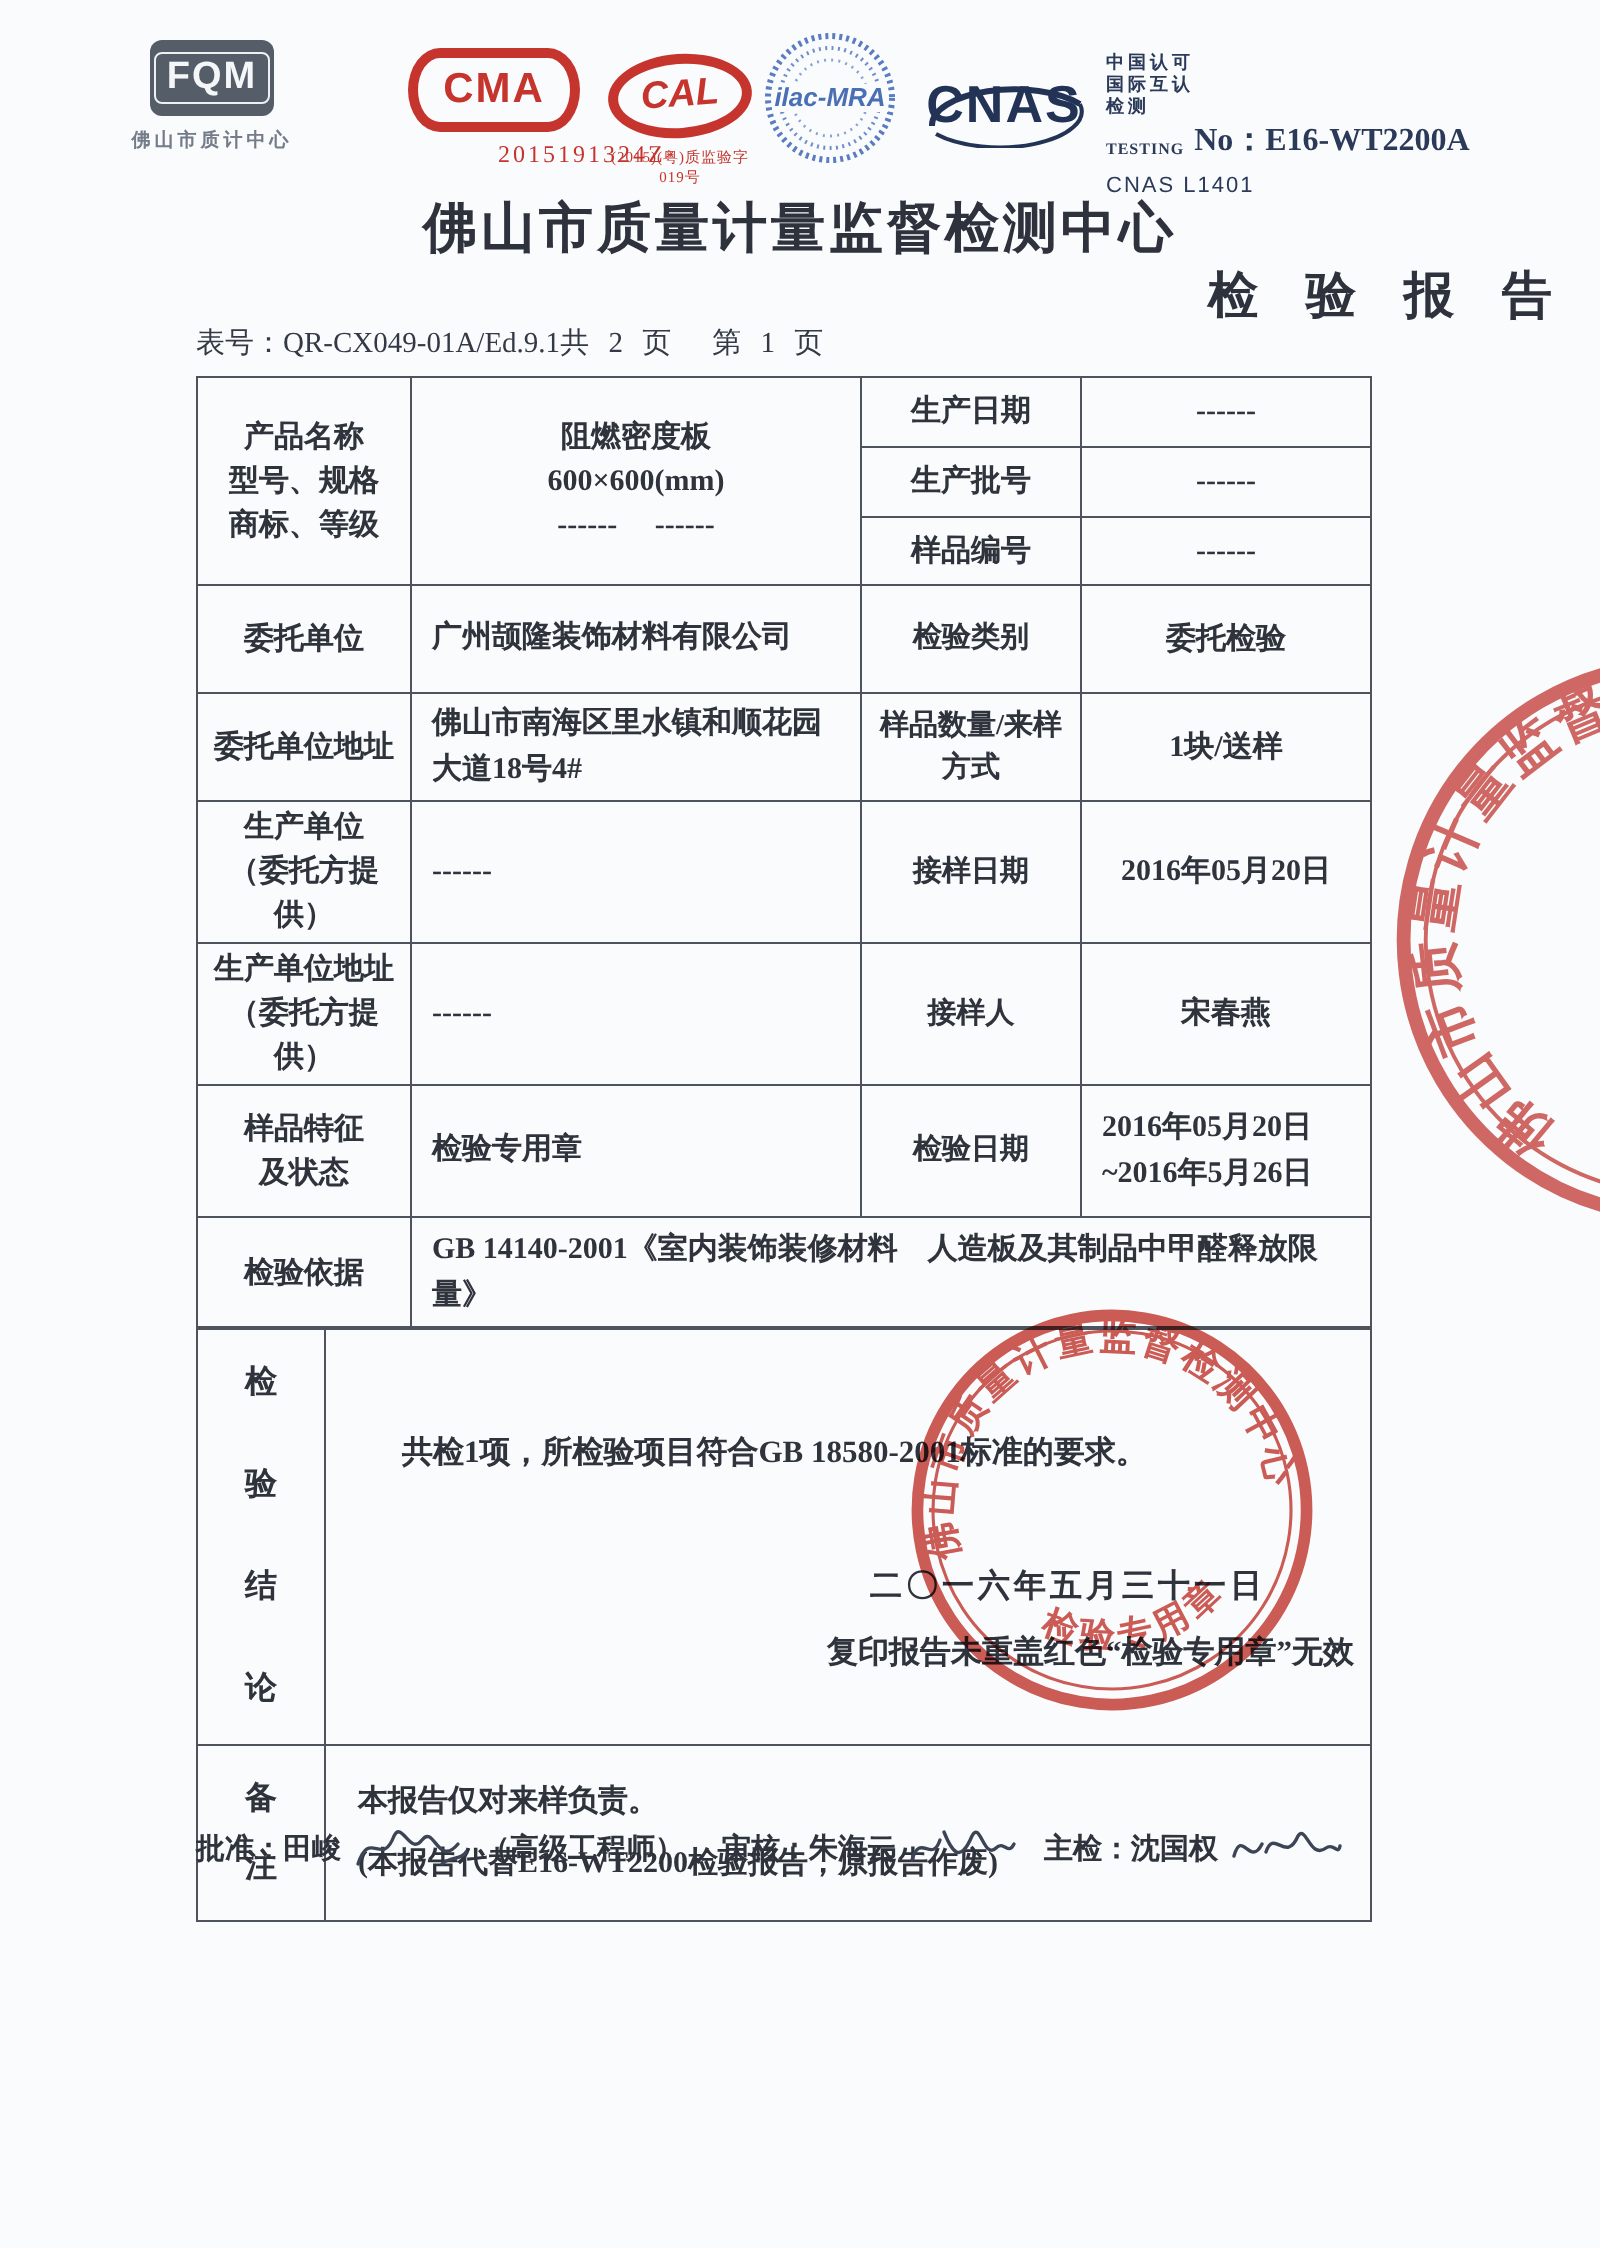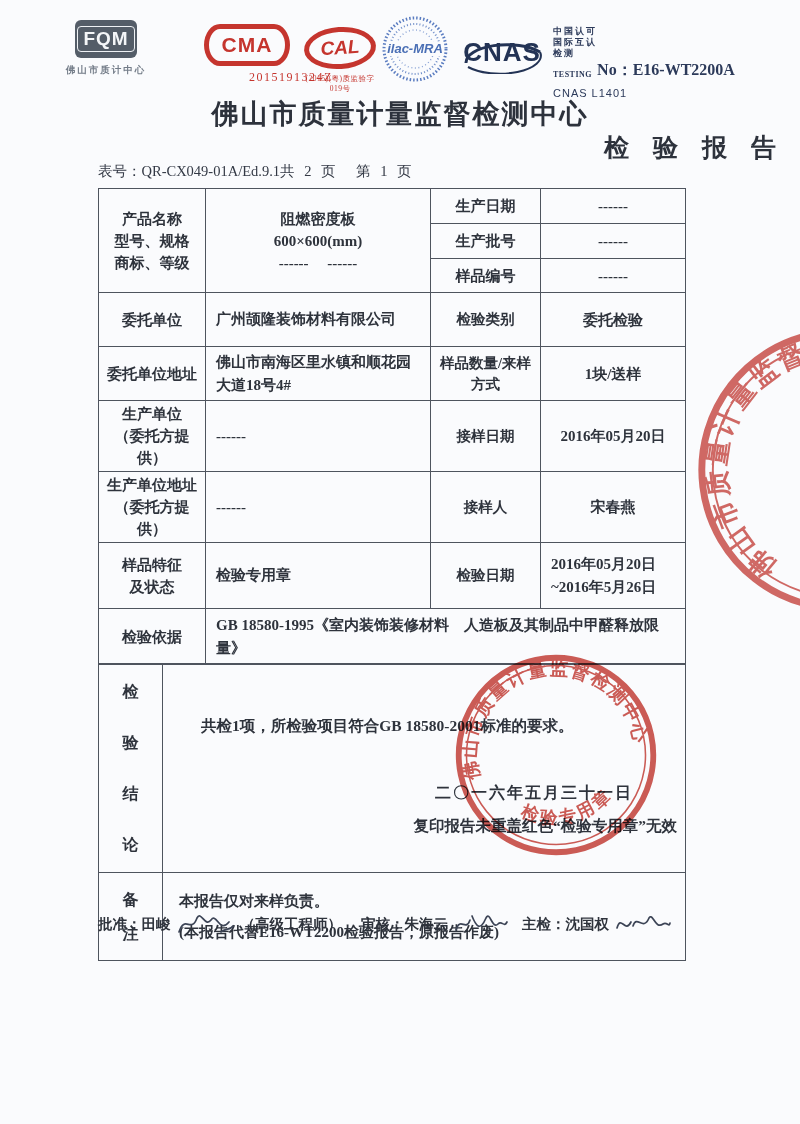--- a/index.html
+++ b/index.html
@@ -204,21 +204,21 @@
       <tr style="height:66px">
         <td class="lab">样品特征
 及状态</td>
         <td class="val-l">检验专用章</td>
         <td class="lab2">检验日期</td>
         <td class="val-l pre">2016年05月20日
 ~2016年5月26日</td>
       </tr>
       <tr style="height:56px">
         <td class="lab">检验依据</td>
-        <td colspan="3" class="val-l">GB 18580-1995《室内装饰装修材料　人造板及其制品中甲醛释放限量》</td>
+        <td colspan="3" class="val-l">GB 14140-2001《室内装饰装修材料　人造板及其制品中甲醛释放限量》</td>
       </tr>
     </tbody>
       </table>
 
     <table class="t2">
       <colgroup>
           <col style="width:64px">
           <col style="width:523px">
         </colgroup>
       <tbody>

